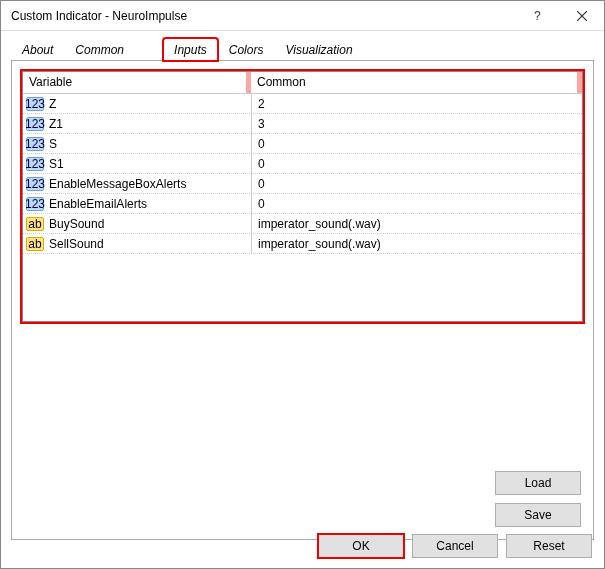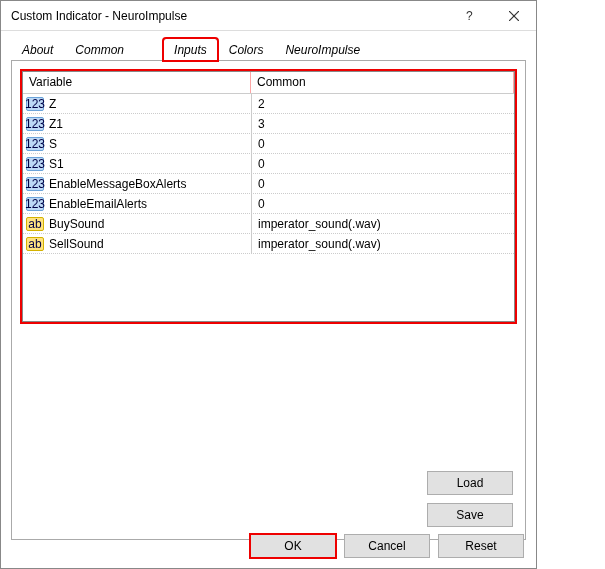--- a/index.html
+++ b/index.html
@@ -1,29 +1,29 @@
 <!DOCTYPE html>
 <html><head>
 <meta charset="utf-8">
 <style>
   * { box-sizing: border-box; font-family: "Segoe UI", Tahoma, sans-serif; font-size: 12px; }
   body { margin: 0; background: #fff; }
-  .window { width: 537px; height: 569px; border: 1px solid #888; background: #fff; position: relative; }
+  .window { width: 605px; height: 569px; border: 1px solid #888; background: #fff; position: relative; }
   .titlebar { height: 30px; display: flex; align-items: center; padding-left: 10px; border-bottom: 1px solid #ddd; }
   .titlebar .title { flex: 1; font-size: 12px; }
   .titlebar .tbtn { width: 45px; height: 30px; display: flex; align-items: center; justify-content: center; cursor: pointer; }
   .tabs { display: flex; padding: 6px 10px 0 10px; }
   .tab { padding: 4px 10px; border: 1px solid transparent; border-bottom: none; background: #fff; cursor: pointer; position: relative; top: 1px; font-style: italic; }
   .tab.active { border-color: #aaa; border-radius: 3px 3px 0 0; z-index: 2; background:#fff; }
   .tab.highlight { outline: 2px solid #e00; outline-offset: -1px; margin-left: 28px; }
   .content { border: 1px solid #aaa; margin: 0 10px 10px 10px; height: 480px; position: relative; background: #fff; }
   .table-wrap { position: absolute; top: 8px; left: 8px; right: 8px; height: 255px; border: 2px solid #e00; }
   .grid { border: 1px solid #888; width: 100%; height: 100%; overflow: hidden; }
   .ghead { display: flex; height: 22px; background: #fff; border-bottom: 1px solid #ccc; }
-  .ghead .gh { padding: 3px 6px; border-right: 1px solid #fca5a5; }
+  .ghead .gh { padding: 3px 6px; border-right: 5px solid #fca5a5; }
   .gh-var { width: 228px; }
   .gh-val { flex: 1; }
   .grow { display: flex; height: 20px; align-items: center; border-bottom: 1px dotted #ccc; }
   .grow .icon { width: 18px; height: 14px; margin: 12px 3px; border-radius: 2px; display:flex; align-items:center; justify-content:center; font-size:12px; font-weight:normal; color:#004; }
   .icon-int { background: #bcd8f5; border:1px solid #6aa3da; }
   .icon-str { background: #ffe380; border:1px solid #d4b200; }
   .grow .varname { width: 204px; padding-left: 2px; }
   .grow .val { flex: 1; border-left: 1px solid #ccc; padding-left: 6px; height:100%; display:flex; align-items:center; }
   .btncol { position: absolute; right: 12px; bottom: 12px; display: flex; flex-direction: column; gap: 8px; }
   .btn { width: 86px; height: 24px; border: 1px solid #adadad; background: #e1e1e1; display:flex; align-items:center; justify-content:center; cursor:pointer; }
@@ -48,21 +48,21 @@
           <line x1="10" y1="0" x2="0" y2="10" stroke="#333" stroke-width="1.2"></line>
         </svg>
     </div>
   </div>
 
   <div class="tabs">
     <div class="tab">About</div>
     <div class="tab">Common</div>
     <div class="tab active highlight">Inputs</div>
     <div class="tab">Colors</div>
-    <div class="tab">NeuroImpulse</div>
+    <div class="tab">Visualization</div>
   </div>
 
   <div class="content">
     <div class="table-wrap">
       <div class="grid">
         <div class="ghead">
           <div class="gh gh-var">Variable</div>
           <div class="gh gh-val">Common</div>
         </div>
         <div id="grid-body">

